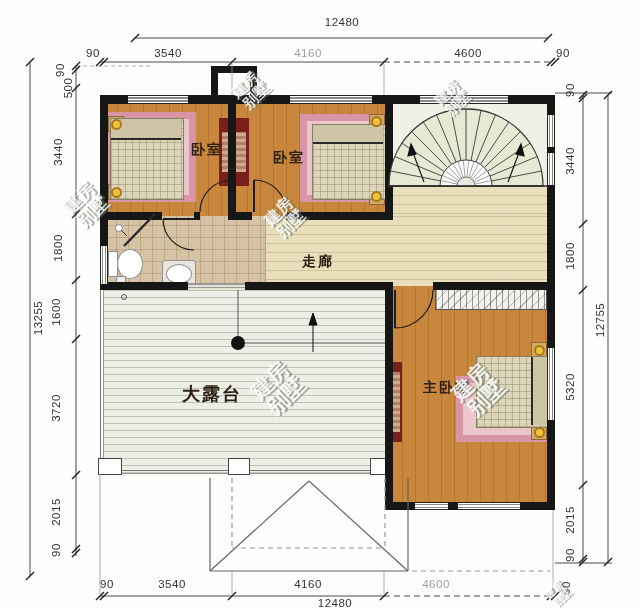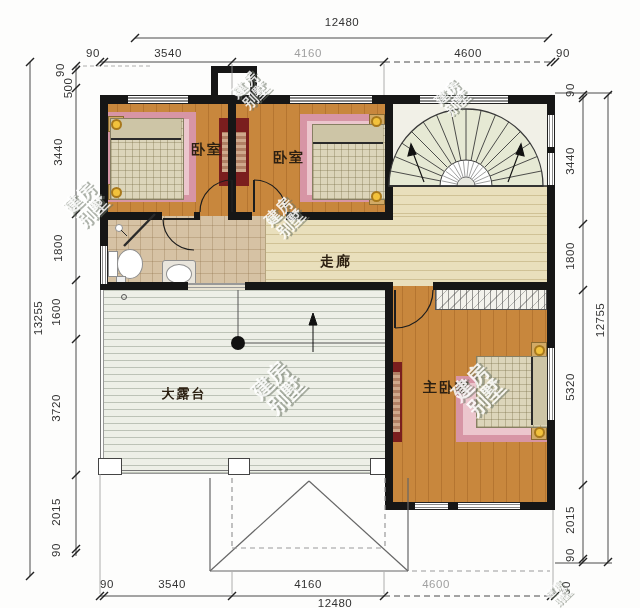--- a/index.html
+++ b/index.html
@@ -316,22 +316,22 @@
 
   <div class="dim" style="left:107px;top:584px">90</div>
   <div class="dim" style="left:172px;top:584px">3540</div>
   <div class="dim" style="left:308px;top:584px">4160</div>
   <div class="dim faded" style="left:436px;top:584px">4600</div>
   <div class="dim vert" style="left:566px;top:588px">90</div>
   <div class="dim" style="left:335px;top:603px">12480</div>
 
   <div class="room-label" style="left:207px;top:150px">卧室</div>
   <div class="room-label" style="left:289px;top:158px">卧室</div>
-  <div class="room-label" style="left:336px;top:262px">走廊</div>
-  <div class="room-label" style="left:184px;top:394px;font-size:13px">大露台</div>
+  <div class="room-label" style="left:318px;top:262px">走廊</div>
+  <div class="room-label" style="left:212px;top:394px;font-size:18px">大露台</div>
   <div class="room-label" style="left:447px;top:388px">主卧室</div>
 
   <div class="wm" style="left:86px;top:205px;font-size:18px">
       <div>建房</div>
       <div>别墅</div>
     </div>
   <div class="wm" style="left:250px;top:90px;font-size:15px">
       <div>建房</div>
       <div>别墅</div>
     </div>

